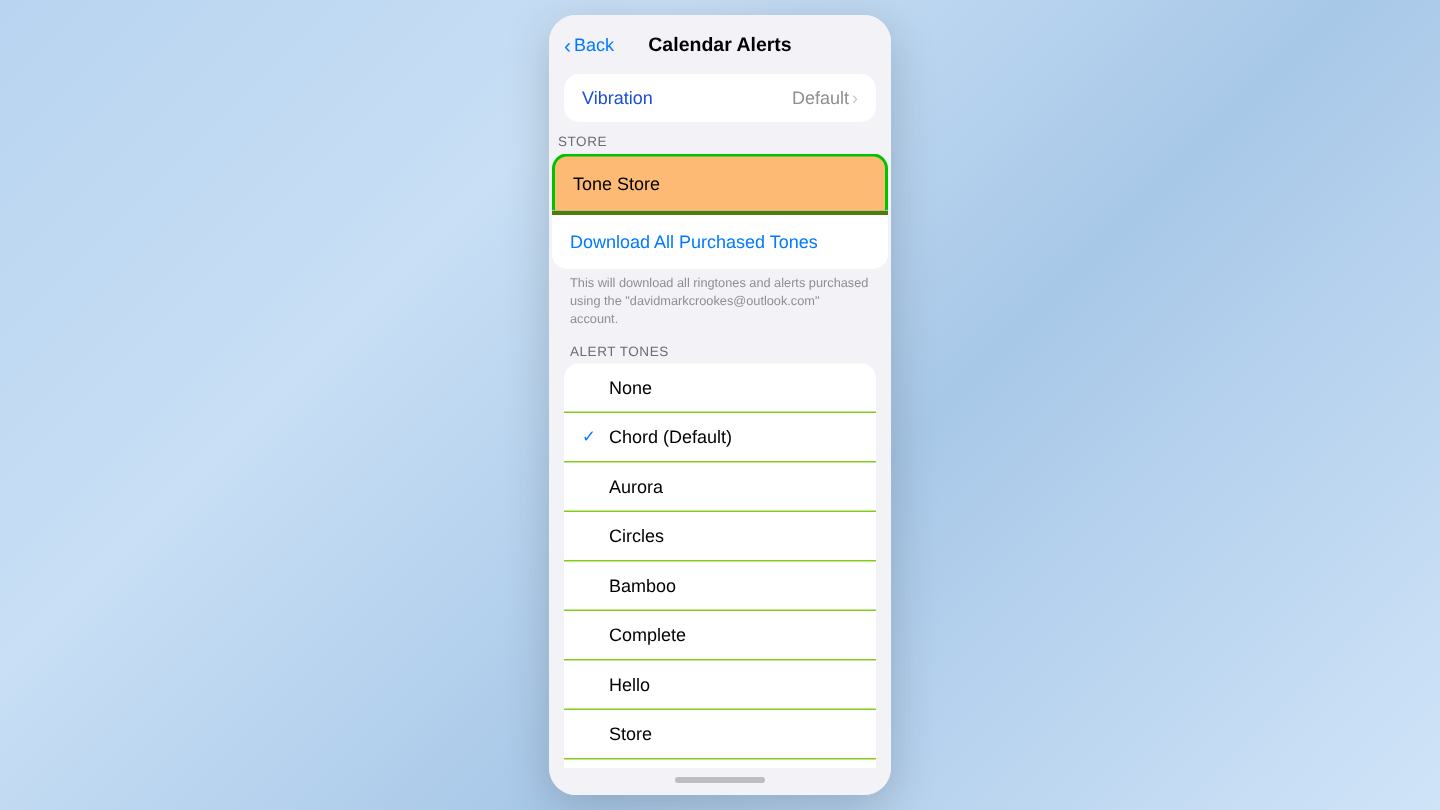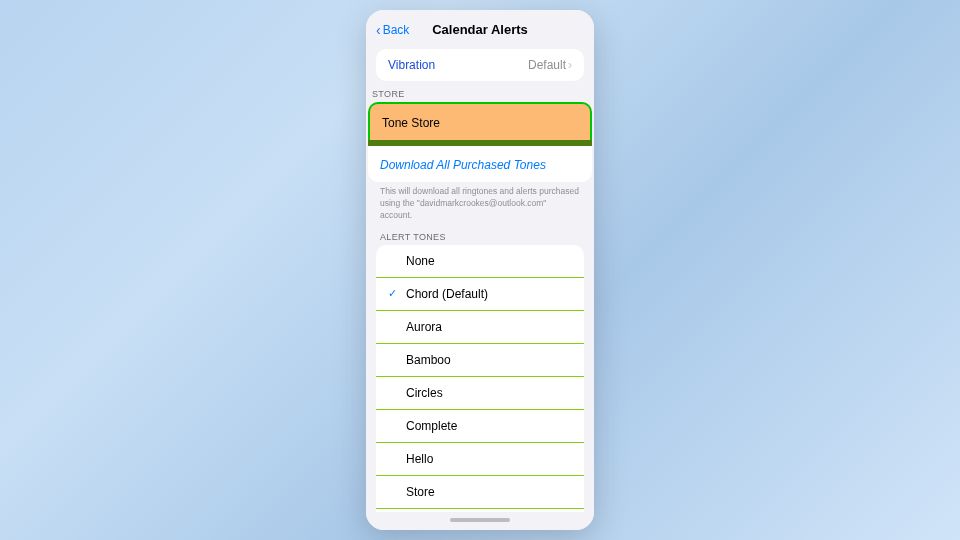--- a/index.html
+++ b/index.html
@@ -122,22 +122,21 @@
 
     .tone-store-text {
       font-size: 12px;
       color: #000;
     }
 
     .download-row {
       background: #fff;
       padding: 9px 12px;
       border-radius: 0 0 10px 10px;
-      border-top: 6px solid #4d7c0f;
-      font-style: italic;
+      border-top: 3px solid #4d7c0f;
     }
 
     .download-text {
       font-size: 12px;
       color: #007aff;
     }
 
     .account-note {
       font-size: 8.5px;
       color: #8e8e93;
@@ -258,25 +257,25 @@
           <div class="tone-row">
             <span class="checkmark">✓</span>
             <span class="tone-name">Chord (Default)</span>
           </div>
           <div class="tone-row">
             <span class="checkmark-empty"></span>
             <span class="tone-name">Aurora</span>
           </div>
           <div class="tone-row">
             <span class="checkmark-empty"></span>
+            <span class="tone-name">Circles</span>
+          </div>
+          <div class="tone-row">
+            <span class="checkmark-empty"></span>
             <span class="tone-name">Bamboo</span>
-          </div>
-          <div class="tone-row">
-            <span class="checkmark-empty"></span>
-            <span class="tone-name">Circles</span>
           </div>
           <div class="tone-row">
             <span class="checkmark-empty"></span>
             <span class="tone-name">Complete</span>
           </div>
           <div class="tone-row">
             <span class="checkmark-empty"></span>
             <span class="tone-name">Hello</span>
           </div>
           <div class="tone-row">

